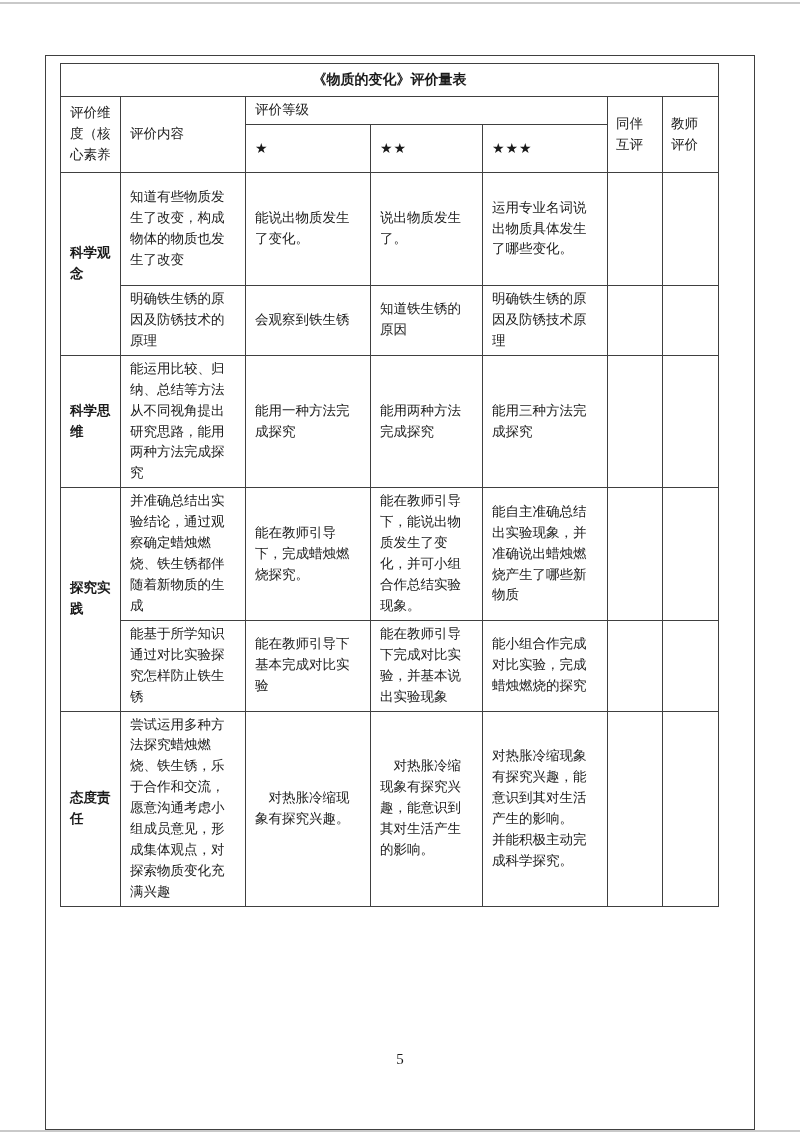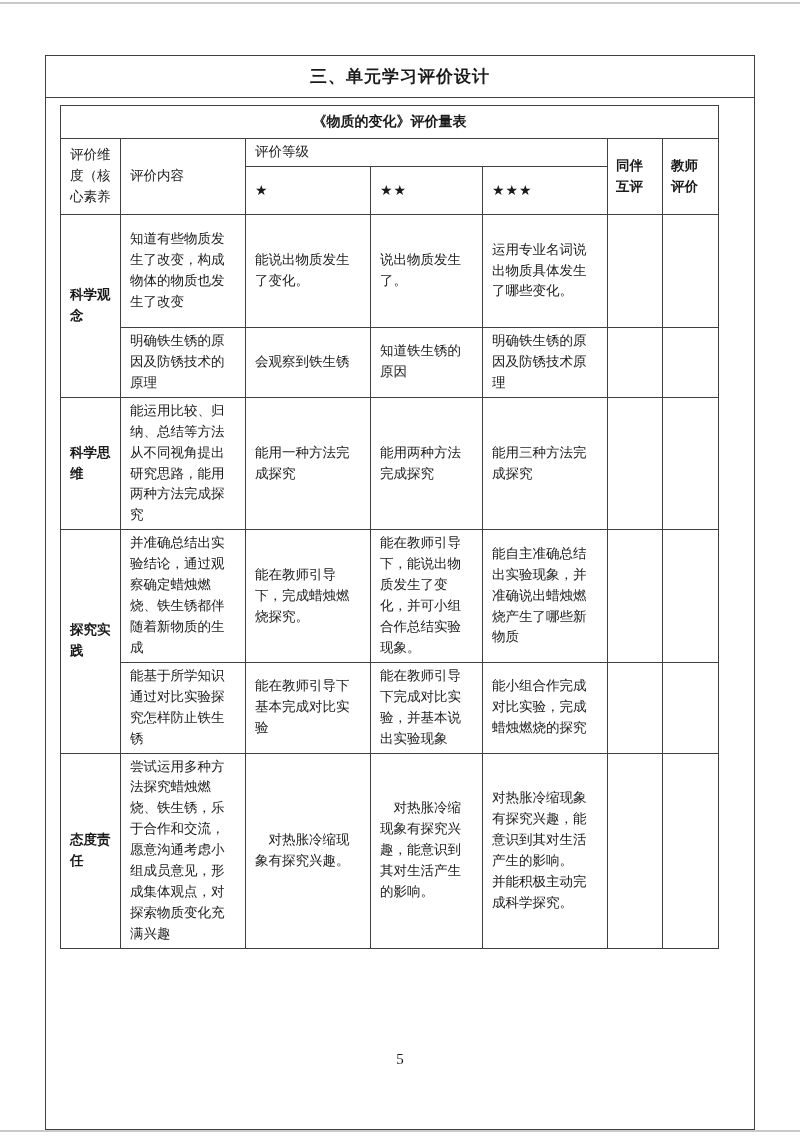--- a/index.html
+++ b/index.html
@@ -74,21 +74,21 @@
     font-weight: bold;
     font-size: 14px;
     white-space: normal;
   }
 
   td.hdr {
     text-align: center;
     vertical-align: middle;
     white-space: normal;
   }
-  td.hdr.narrow { padding: 4px 8px; font-weight: bold; }
+  td.hdr.narrow { padding: 4px 8px; }
   td.hdr.star { font-size: 14px; letter-spacing: 1px; }
 
   tr.hdr-row-1 { height: 28px; }
   tr.hdr-row-2 { height: 48px; }
 
   td.dim {
     font-weight: bold;
     padding: 4px 5px;
     margin-left: 24px;
   }
@@ -121,21 +121,20 @@
 </style>
 </head>
 <body>
 
 <div class="viewport">
 
   <div class="viewer-edge top"></div>
 
   <div class="page">
 
-    <div class="title-box">三、单元学习评价设计</div>
 
     <div class="content">
 
 
       <table class="rubric">
         <colgroup>
           <col style="width:60px">
           <col style="width:125px">
           <col style="width:125px">
           <col style="width:112px">

